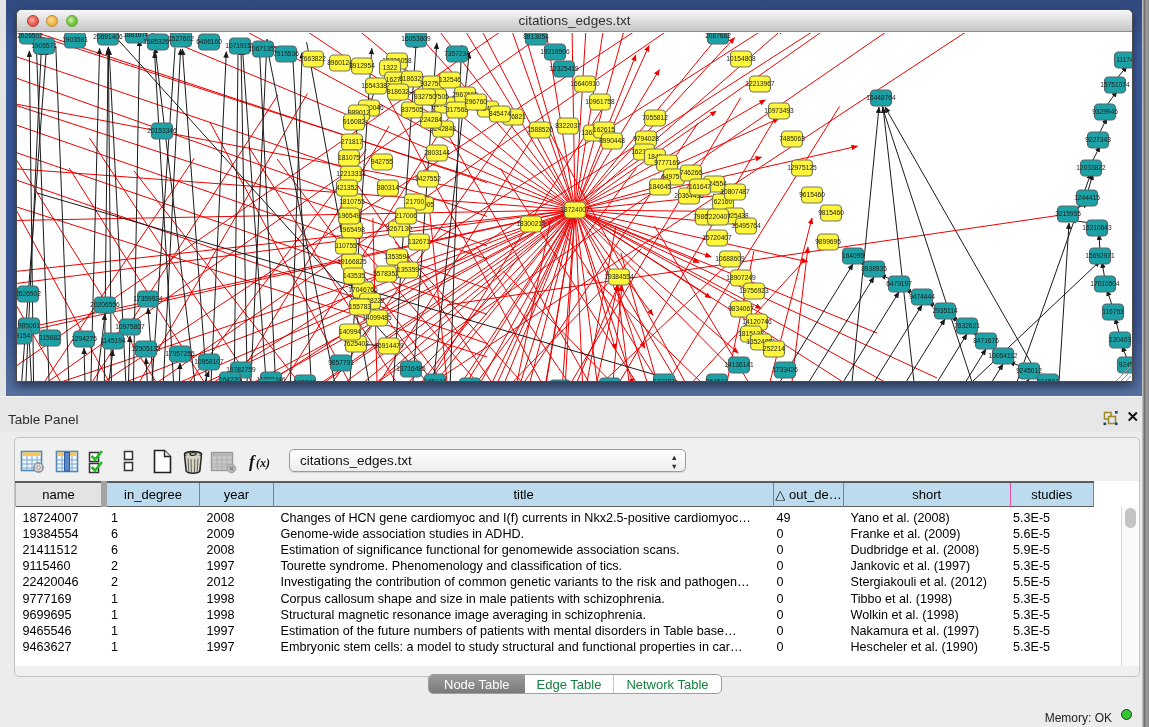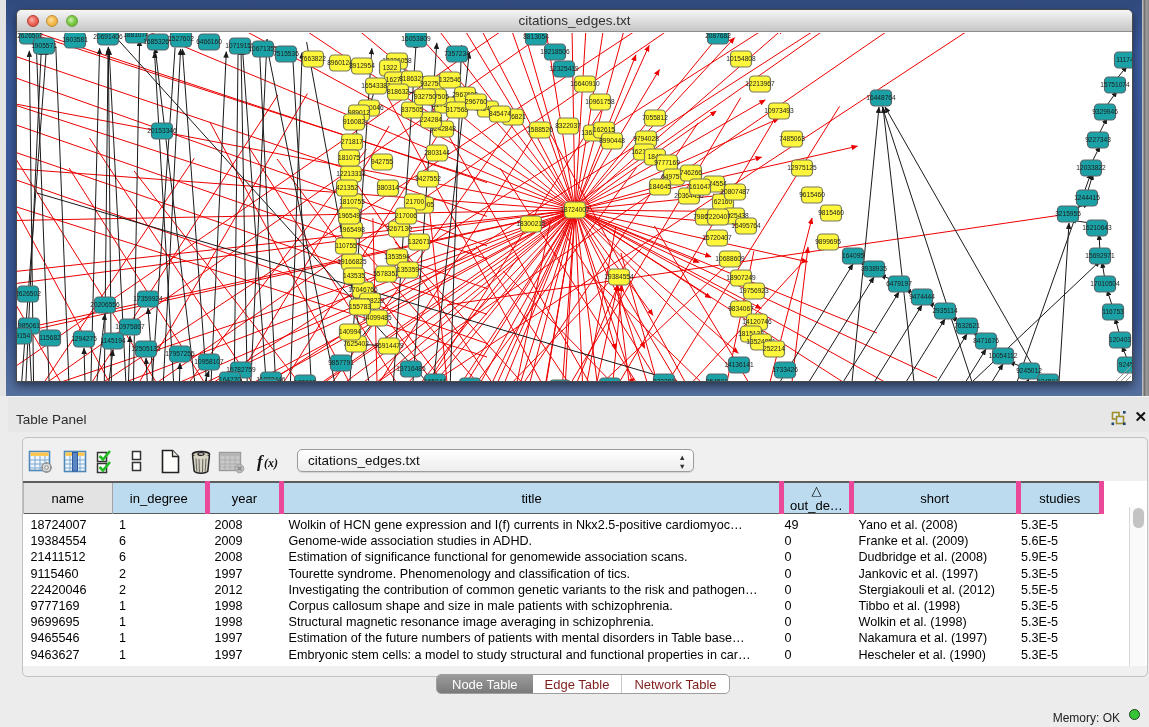--- a/index.html
+++ b/index.html
@@ -3,42 +3,42 @@
 *{margin:0;padding:0;box-sizing:border-box}
 body{width:1149px;height:727px;position:relative;overflow:hidden;background:#ececec;font-family:"Liberation Sans",sans-serif}
 #desktop{position:absolute;left:0;top:0;width:1149px;height:396px;background:#e4e4e4}
 #bluebg{position:absolute;left:6px;top:0;width:1136px;height:396px;background:linear-gradient(#31497c,#3b5c9e 12%,#3a5795 80%,#56719f)}
 #win{position:absolute;left:16px;top:9px;width:1117px;height:373px;border:1px solid #4a4a4a;border-radius:6px 6px 0 0;box-shadow:0 4px 10px rgba(0,0,0,.5);overflow:hidden;background:#fff}
 #titlebar{position:absolute;left:0;top:0;width:100%;height:22px;background:linear-gradient(#f6f6f6,#dcdcdc 55%,#c6c6c6);border-bottom:1px solid #8f8f8f}
 #title{position:absolute;left:0;top:3px;width:100%;text-align:center;font-size:13.5px;color:#2f2f2f}
 .tl{position:absolute;top:5px;width:12px;height:12px;border-radius:50%}
 #canvas{position:absolute;left:0;top:23px;width:1115px;height:350px;background:#fff;overflow:hidden}
 #rightstrip{position:absolute;left:1142px;top:0;width:7px;height:727px;background:linear-gradient(90deg,#cfcfcf,#6f6f6f 35%,#9c9c9c 60%,#8a8a8a)}
-#tablepanel{position:absolute;left:8px;top:396px;width:1142px;height:331px;background:#ececec}
+#tablepanel{position:absolute;left:0;top:396px;width:1142px;height:331px;background:#ececec}
 #tpbar{position:absolute;left:0;top:0;width:100%;height:36px;background:#e7e7e7;border-top:1px solid #f5f5f5}
 #tptitle{position:absolute;left:8px;top:15px;font-size:13.5px;color:#2d2d2d}
 #container{position:absolute;left:14px;top:41px;width:1126px;height:240px;background:#f0f0f0;border:1px solid #c2c2c2;border-radius:5px}
 .ic{position:absolute;top:53px}
 #combo{position:absolute;left:289px;top:53px;width:397px;height:23px;background:linear-gradient(#ffffff,#ededed);border:1px solid #9c9c9c;border-radius:5px;box-shadow:0 1px 1px rgba(0,0,0,.12)}
 #combo span{position:absolute;left:10px;top:3px;font-size:13.5px;color:#111}
 #combo .arr{position:absolute;right:7px;top:2.5px;font-size:7.5px;line-height:9px;color:#333;text-align:center}
 #tblclip{position:absolute;left:15px;top:85px;width:1124px;height:186px;overflow:hidden}
 #tbl{border-collapse:collapse;table-layout:fixed;font-size:12.6px;color:#000}
-#tbl th{font-weight:normal;font-size:13px;background:#bcdbee;border-left:1px solid #9dbbd0;border-right:5px solid #ec4899;height:24px;padding:0}
-#tbl th.first{background:#e3e3e3;border-left:1px solid #b5b5b5;border-right:1px solid #a3a3a3}
+#tbl th{font-weight:normal;font-size:13px;background:#bcdbee;border-left:1px solid #9dbbd0;border-right:1px solid #ec4899;height:24px;padding:0}
+#tbl th.first{background:#e3e3e3;border-left:1px solid #b5b5b5;border-right:6px solid #a3a3a3}
 #tbl{border-top:2px solid #5c5c5c}
 #tbl thead tr{border-bottom:1.5px solid #5c5c5c}
 #tbl td{height:16.2px;line-height:16.2px;padding:0 0 0 7px;white-space:nowrap;overflow:hidden}
 #tbl td.c4{padding-left:3px}
 #tbl td.c6{padding-left:3px}
 #whitebody{position:absolute;left:15px;top:85px;width:1124px;height:185px;background:#fff}
 #sb{position:absolute;left:1121px;top:111px;width:16px;height:159px;background:#fafafa;border-left:1px solid #d8d8d8}
 #sbthumb{position:absolute;left:2.5px;top:1px;width:11px;height:20px;background:#c3c3c3;border-radius:6px}
 #tabs{position:absolute;left:428px;top:278px;height:20px;display:flex;border:1px solid #9e9e9e;border-radius:5px;overflow:hidden;background:#fff}
-.tab{font-size:13px;padding:2px 12px 0 12px;color:#7f1d1d}
+.tab{font-size:13px;padding:2px 12px 0 12px;color:#15803d}
 .tab.sel{padding:2px 15px 0 15px}
 .tab.sel{background:linear-gradient(#9b9b9b,#7a7a7a);color:#fff}
 .tab.mid{border-right:1px solid #c9c9c9}
 #mem{position:absolute;right:30px;top:315px;font-size:12px;color:#222}
 #memdot{position:absolute;right:10px;top:313px;width:11px;height:11px;border-radius:50%;background:#35c435;border:1.4px solid #1c441c}
 #floaticon{position:absolute;right:24px;top:13px}
 #closex{position:absolute;right:3px;top:11px;font-size:15px;font-weight:bold;color:#111}
 </style></head><body>
 <div id="desktop">
     <div id="bluebg"></div>
@@ -772,21 +772,21 @@
           </tr>
         </thead>
    <tbody>
           <tr>
             <td colspan="7" style="height:3.5px;padding:0"></td>
           </tr>
 <tr>
             <td class="c0">18724007</td>
             <td class="c1">1</td>
             <td class="c2">2008</td>
-            <td class="c3">Wolkin of HCN gene expression and I(f) currents in Nkx2.5-positive cardiomyoc…</td>
+            <td class="c3">Changes of HCN gene cardiomyoc and I(f) currents in Nkx2.5-positive cardiomyoc…</td>
             <td class="c4">49</td>
             <td class="c5">Yano et al. (2008)</td>
             <td class="c6">5.3E-5</td>
           </tr>
 <tr>
             <td class="c0">19384554</td>
             <td class="c1">6</td>
             <td class="c2">2009</td>
             <td class="c3">Genome-wide association studies in ADHD.</td>
             <td class="c4">0</td>

